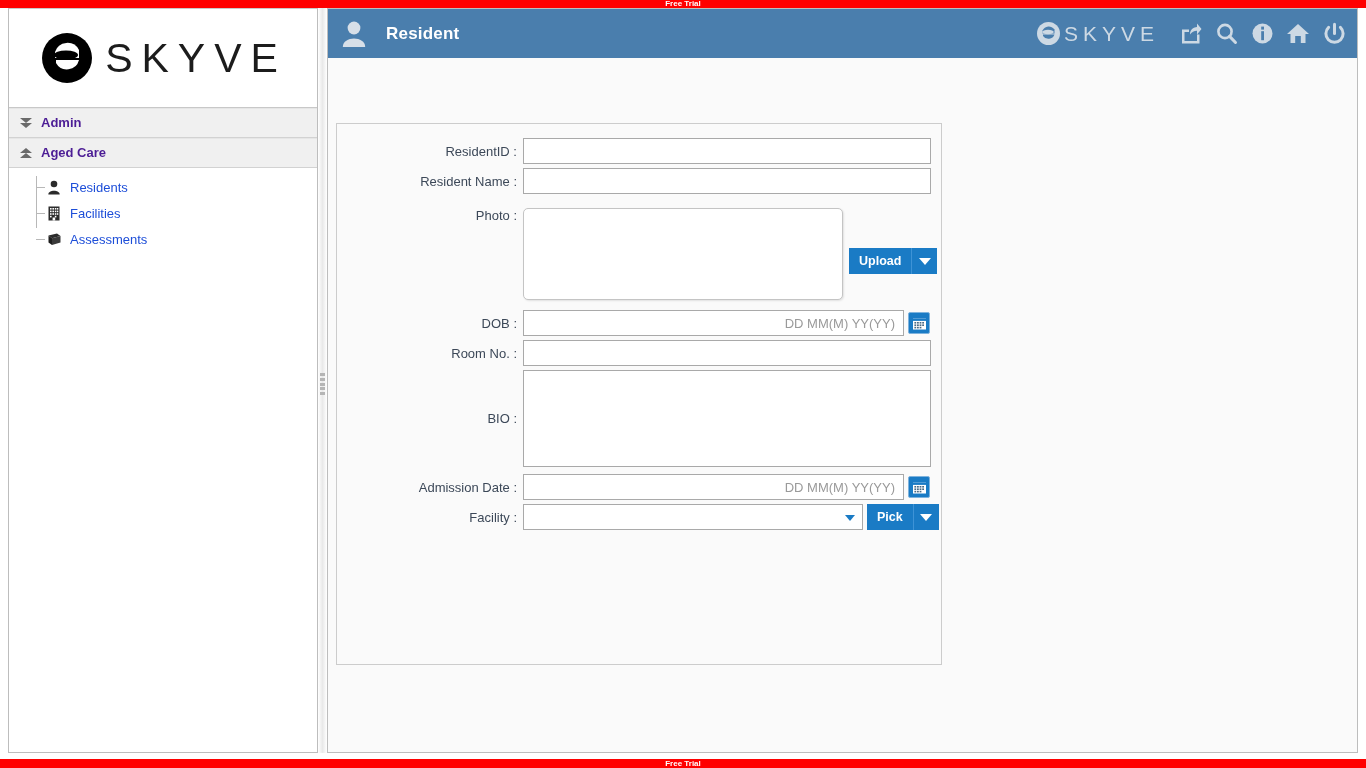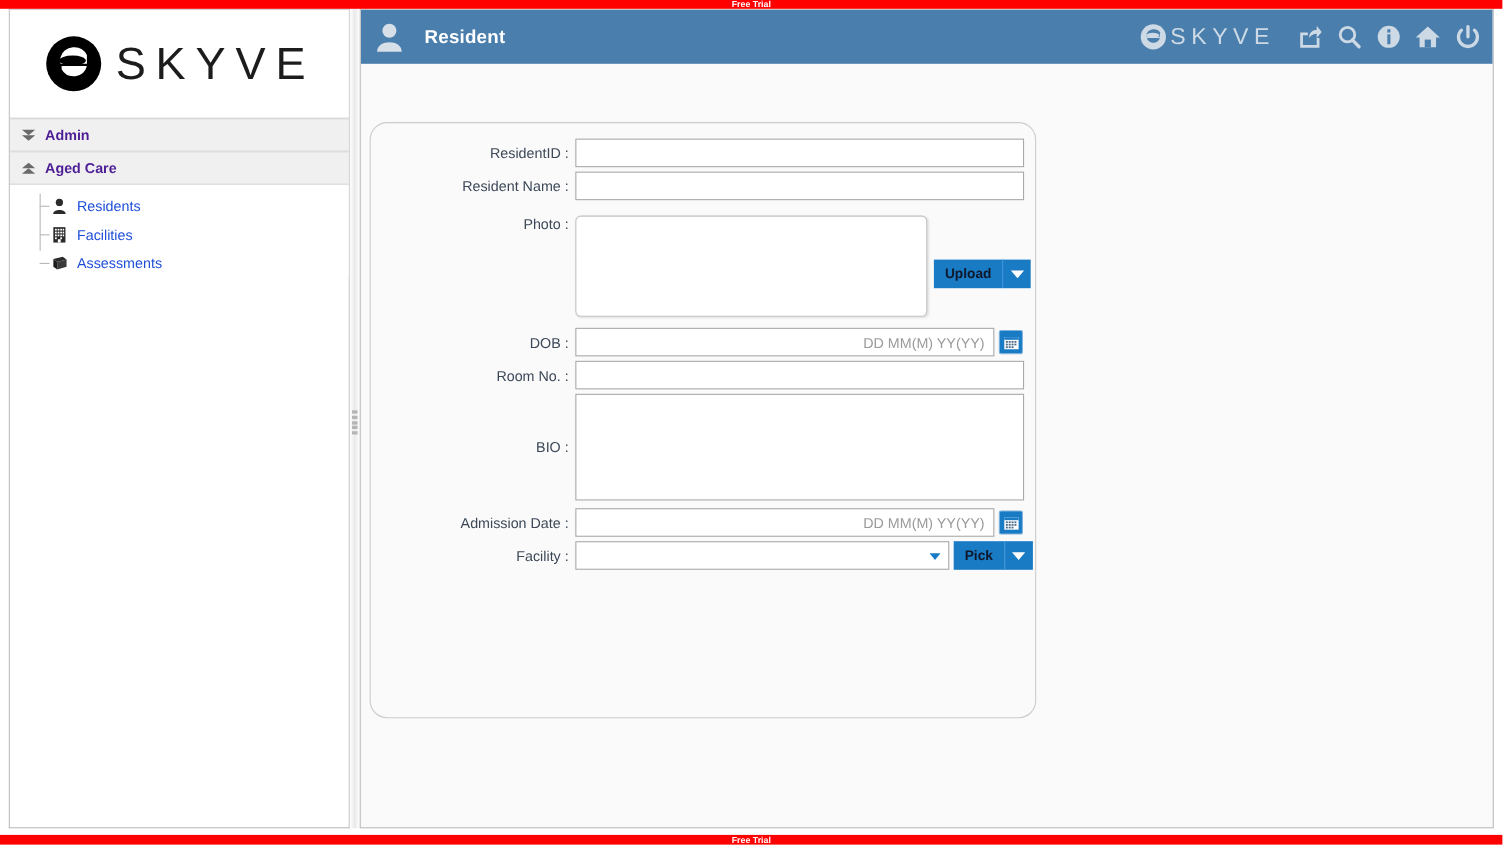--- a/index.html
+++ b/index.html
@@ -263,27 +263,27 @@
     align-items: center;
     gap: 7px;
     padding: 0 12px 0 9px;
     cursor: pointer;
     font-family: "Liberation Sans", sans-serif;
   }
 
   
   .form-card {
     position: absolute;
-    top: 102px;
+    top: 114px;
     left: 8px;
     width: 606px;
     height: 542px;
     background: #fafafa;
     border: 1px solid #cccccc;
-    border-radius: 16px;
+    border-radius: 0;
   }
   .field-row {
     display: flex;
     align-items: center;
     margin: 0 0 0 0;
     position: absolute;
     left: 0;
     width: 606px;
   }
   .f-label {
@@ -320,21 +320,21 @@
   .photo-box {
     width: 320px; height: 92px;
     border: 1px solid #c4c4c4;
     border-radius: 5px;
     background: #ffffff;
     box-shadow: 1px 1px 2px rgba(0,0,0,0.10);
   }
   .btn-blue {
     height: 26px;
     background: #1a7bc5;
-    color: #0f172a;
+    color: #ffffff;
     border: none;
     font-size: 12.5px;
     font-weight: bold;
     padding: 0 10px;
     cursor: pointer;
     font-family: "Liberation Sans", sans-serif;
   }
   .btn-caret {
     width: 26px; height: 26px;
     background: #1a7bc5;

